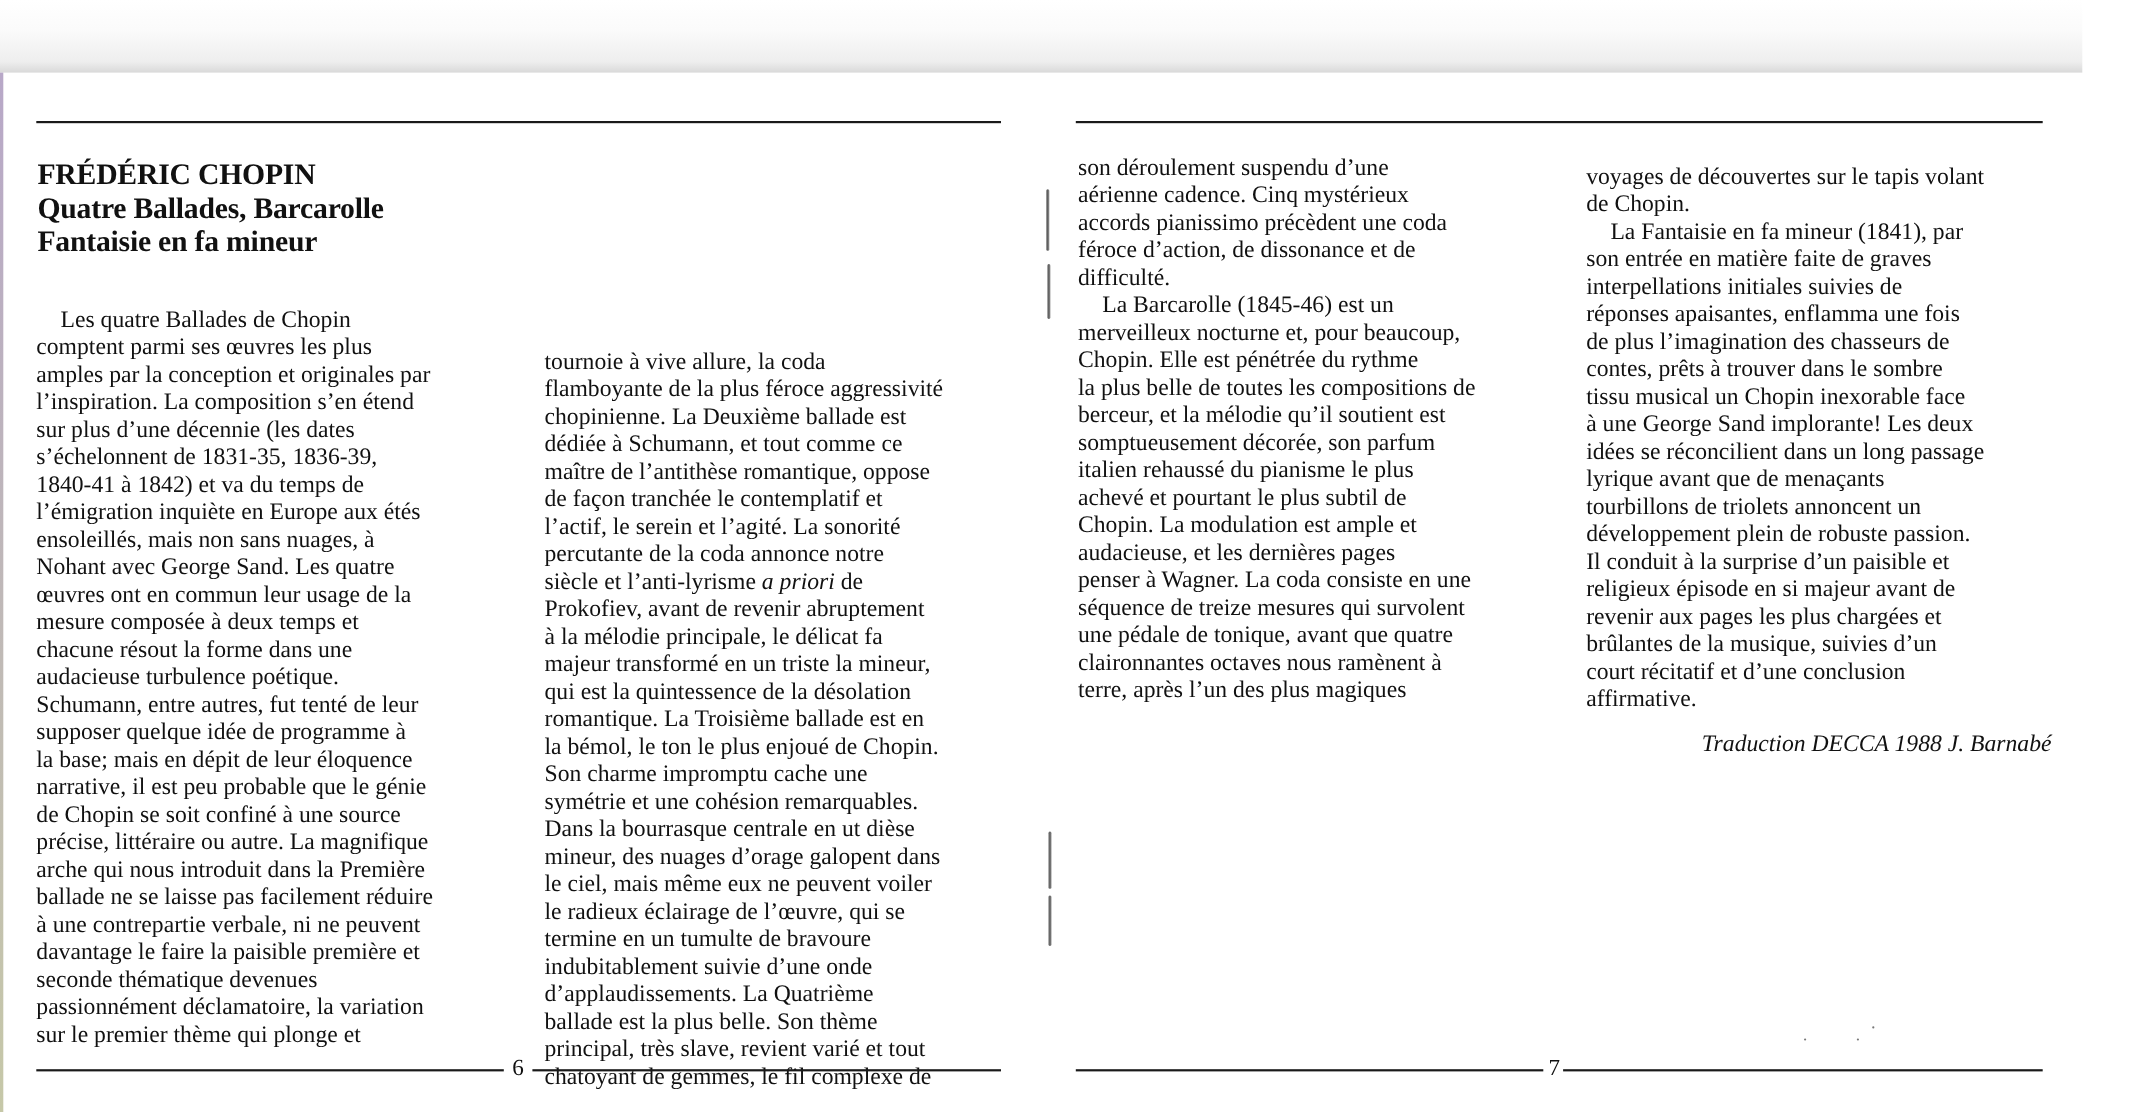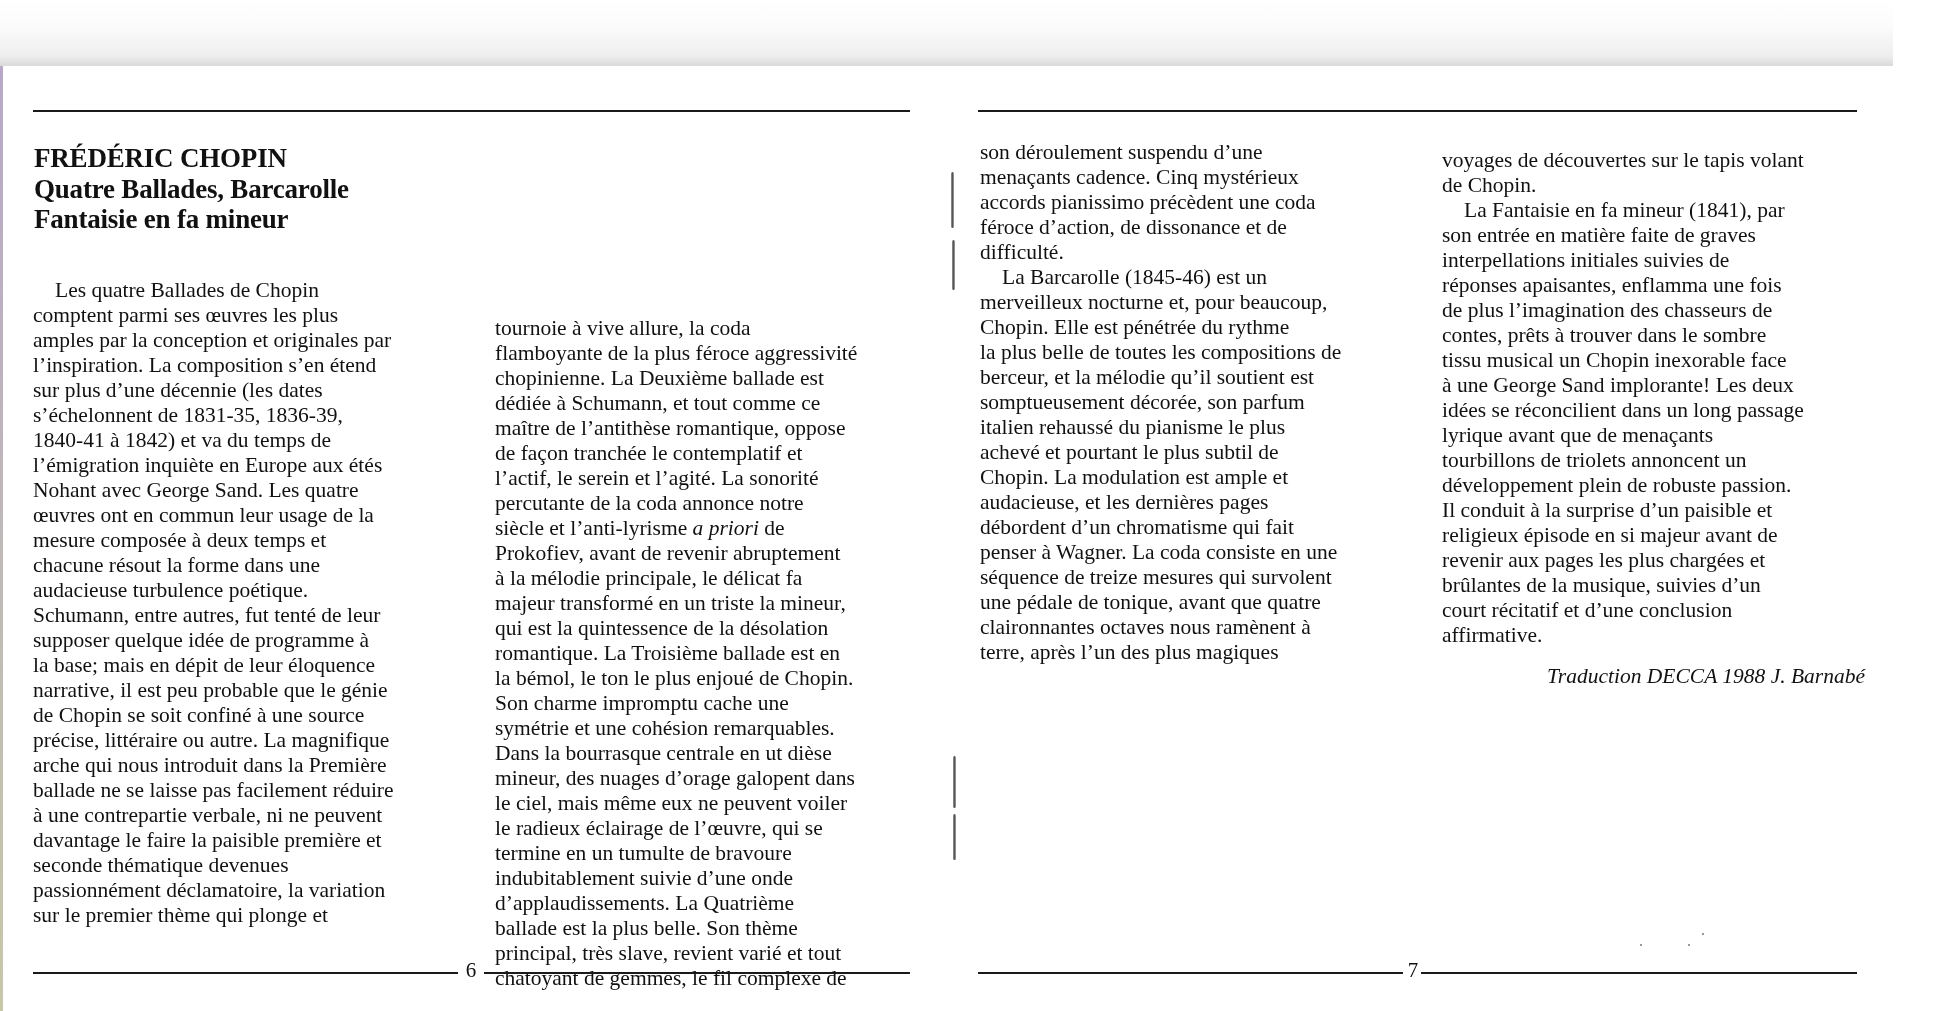--- a/index.html
+++ b/index.html
@@ -77,20 +77,21 @@
 
 <div class="column col-1">
   <span class="line indent">Les quatre Ballades de Chopin</span>
   <span class="line">comptent parmi ses œuvres les plus</span>
   <span class="line">amples par la conception et originales par</span>
   <span class="line">l’inspiration. La composition s’en étend</span>
   <span class="line">sur plus d’une décennie (les dates</span>
   <span class="line">s’échelonnent de 1831-35, 1836-39,</span>
   <span class="line">1840-41 à 1842) et va du temps de</span>
   <span class="line">l’émigration inquiète en Europe aux étés</span>
+  <span class="line">ensoleillés, mais non sans nuages, à</span>
   <span class="line">Nohant avec George Sand. Les quatre</span>
   <span class="line">œuvres ont en commun leur usage de la</span>
   <span class="line">mesure composée à deux temps et</span>
   <span class="line">chacune résout la forme dans une</span>
   <span class="line">audacieuse turbulence poétique.</span>
   <span class="line">Schumann, entre autres, fut tenté de leur</span>
   <span class="line">supposer quelque idée de programme à</span>
   <span class="line">la base; mais en dépit de leur éloquence</span>
   <span class="line">narrative, il est peu probable que le génie</span>
   <span class="line">de Chopin se soit confiné à une source</span>
@@ -129,35 +130,34 @@
   <span class="line">termine en un tumulte de bravoure</span>
   <span class="line">indubitablement suivie d’une onde</span>
   <span class="line">d’applaudissements. La Quatrième</span>
   <span class="line">ballade est la plus belle. Son thème</span>
   <span class="line">principal, très slave, revient varié et tout</span>
   <span class="line">chatoyant de gemmes, le fil complexe de</span>
 </div>
 
 <div class="column col-3">
   <span class="line">son déroulement suspendu d’une</span>
-  <span class="line">menaçants cadence. Cinq mystérieux</span>
+  <span class="line">aérienne cadence. Cinq mystérieux</span>
   <span class="line">accords pianissimo précèdent une coda</span>
   <span class="line">féroce d’action, de dissonance et de</span>
   <span class="line">difficulté.</span>
   <span class="line indent">La Barcarolle (1845-46) est un</span>
   <span class="line">merveilleux nocturne et, pour beaucoup,</span>
   <span class="line">Chopin. Elle est pénétrée du rythme</span>
   <span class="line">la plus belle de toutes les compositions de</span>
   <span class="line">berceur, et la mélodie qu’il soutient est</span>
   <span class="line">somptueusement décorée, son parfum</span>
   <span class="line">italien rehaussé du pianisme le plus</span>
   <span class="line">achevé et pourtant le plus subtil de</span>
   <span class="line">Chopin. La modulation est ample et</span>
   <span class="line">audacieuse, et les dernières pages</span>
-  <span class="line">débordent d’un chromatisme qui fait</span>
   <span class="line">penser à Wagner. La coda consiste en une</span>
   <span class="line">séquence de treize mesures qui survolent</span>
   <span class="line">une pédale de tonique, avant que quatre</span>
   <span class="line">claironnantes octaves nous ramènent à</span>
   <span class="line">terre, après l’un des plus magiques</span>
 </div>
 
 <div class="column col-4">
   <span class="line">voyages de découvertes sur le tapis volant</span>
   <span class="line">de Chopin.</span>

